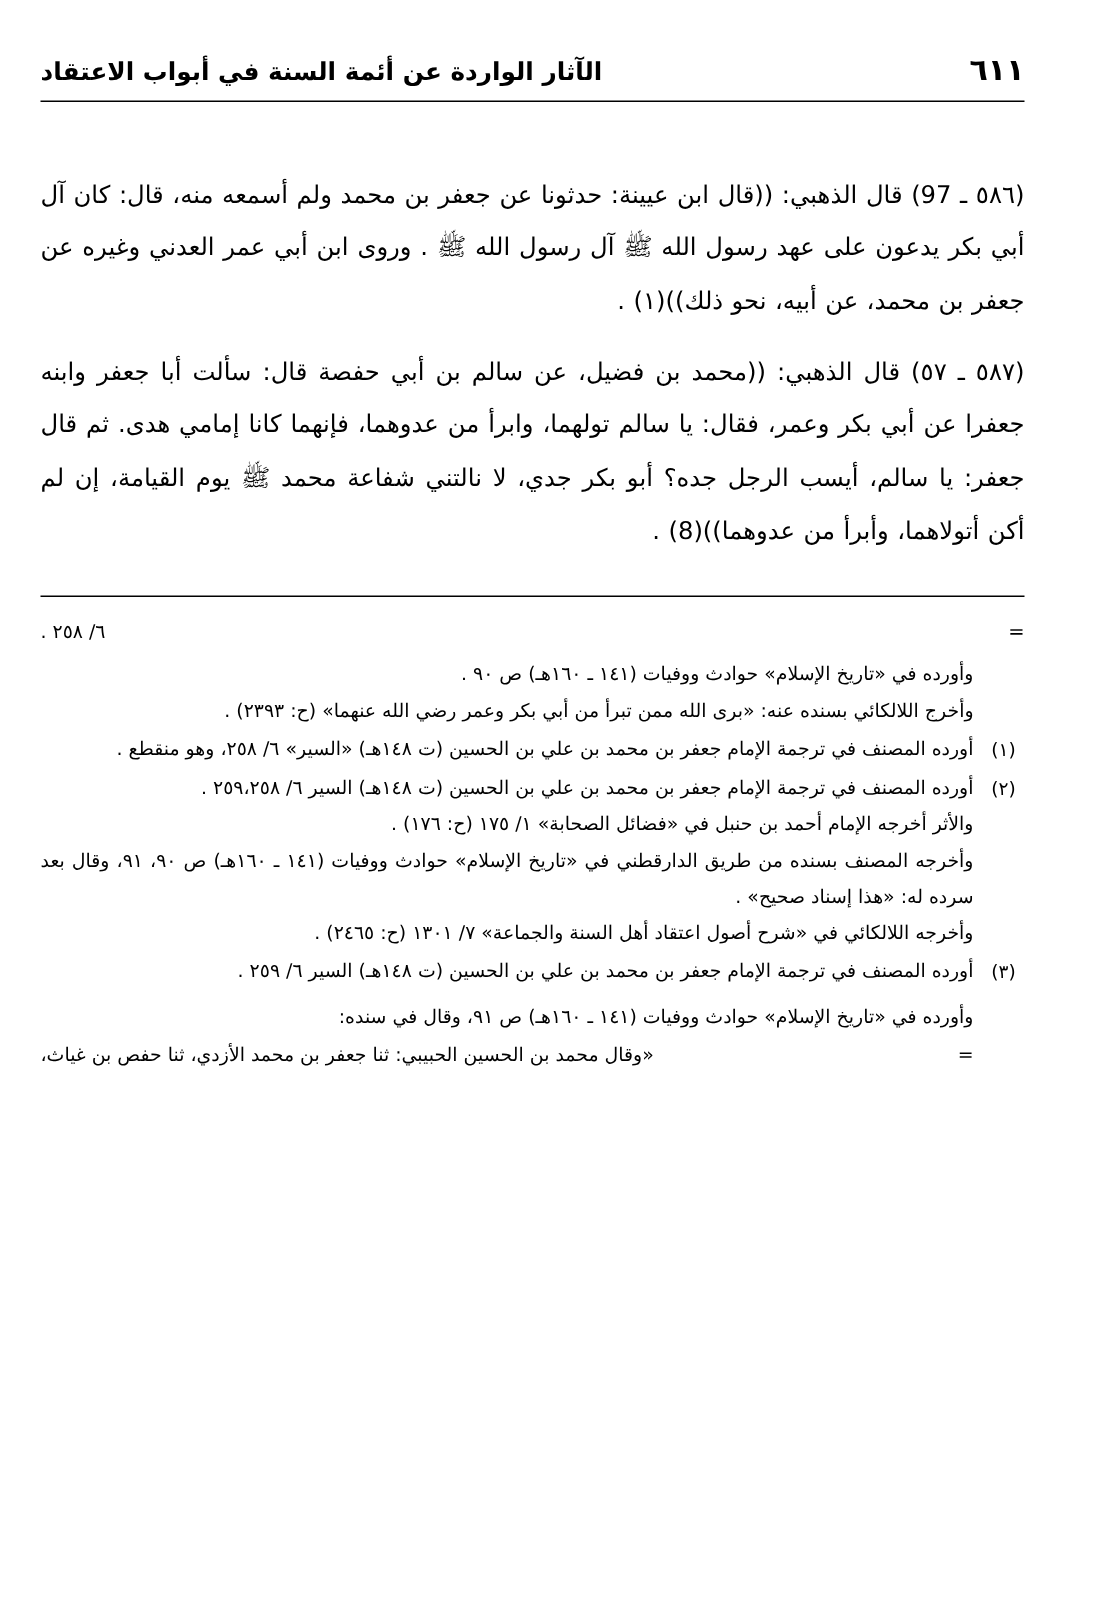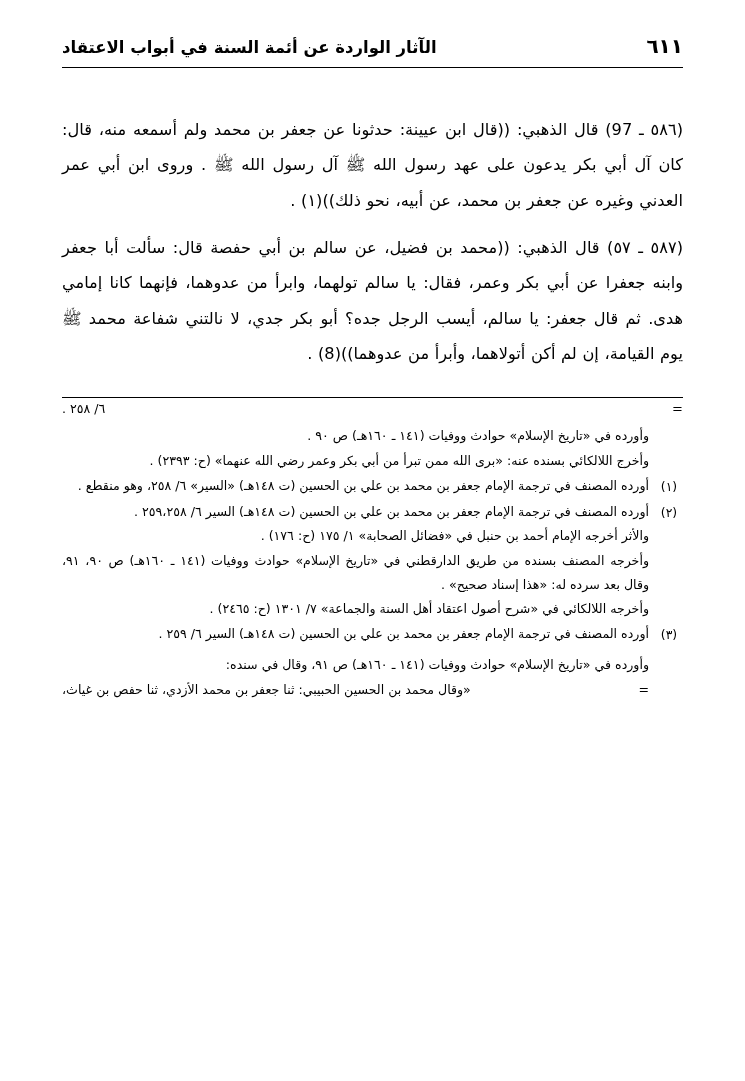--- a/index.html
+++ b/index.html
@@ -13,21 +13,21 @@
     font-family: "DejaVu Sans", sans-serif;
     color: #000000;
     position: relative;
     overflow: hidden;
   }
   .page {
     width: 745px;
     height: 1073px;
     position: relative;
     box-sizing: border-box;
-    padding: 34px 62px 10px 62px;
+    padding: 34px 62px 10px 27px;
   }
   
   .header {
     display: flex;
     flex-direction: row-reverse;
     align-items: baseline;
     justify-content: space-between;
     border-bottom: 1.6px solid #000;
     padding-bottom: 9px;
     margin-bottom: 0;
@@ -73,20 +73,21 @@
     height: 0;
   }
   .fn-rule {
     border-top: 1.2px solid #000;
     width: 100%;
     margin: 0 0 0 0;
   }
   
   .footnotes {
     direction: rtl;
+    margin-top: 12px;
     font-size: 12.6px;
     line-height: 1.92;
   }
   .fn-row {
     display: flex;
     flex-direction: row;
     align-items: flex-start;
     gap: 6px;
     margin-bottom: 1px;
   }

